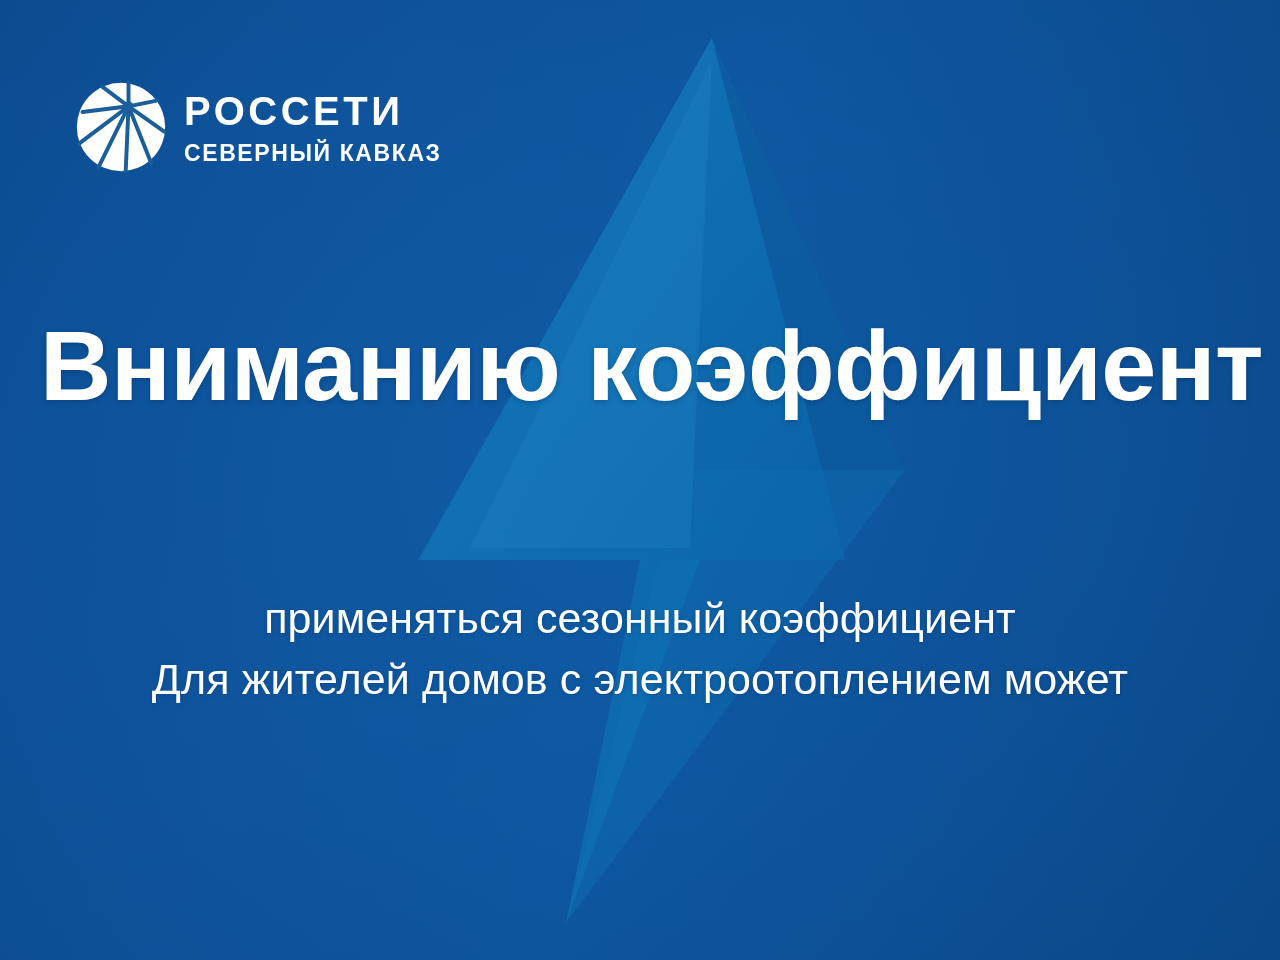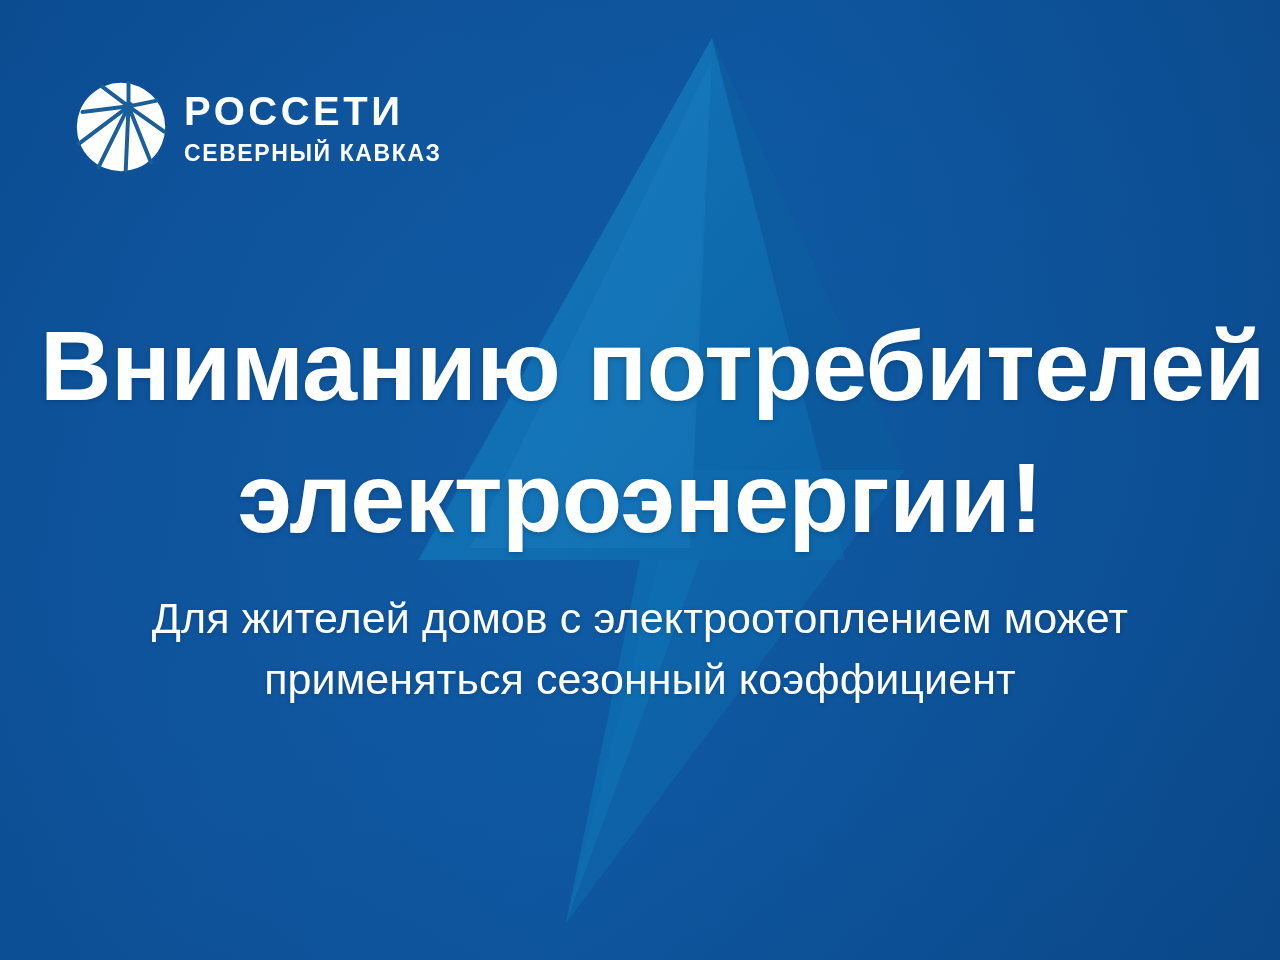--- a/index.html
+++ b/index.html
@@ -179,22 +179,21 @@
       </g>
       <circle cx="58" cy="28" r="5.2" fill="#1a5f9a"></circle>
     </svg>
     <div class="logo-words">
       <div class="logo-primary">РОССЕТИ</div>
       <div class="logo-secondary">СЕВЕРНЫЙ КАВКАЗ</div>
     </div>
   </div>
 
   <div class="headline">
-    <span class="hl-line">Вниманию потребителей</span>
-    <span class="hl-line">электроэнергии!</span>
+    <span class="hl-line">Вниманию коэффициент</span>
   </div>
 
   <div class="subtitle">
+    <span class="sub-line">применяться сезонный коэффициент</span>
     <span class="sub-line">Для жителей домов с электроотоплением может</span>
-    <span class="sub-line">применяться сезонный коэффициент</span>
   </div>
 
 </div>
 
 </body></html>

